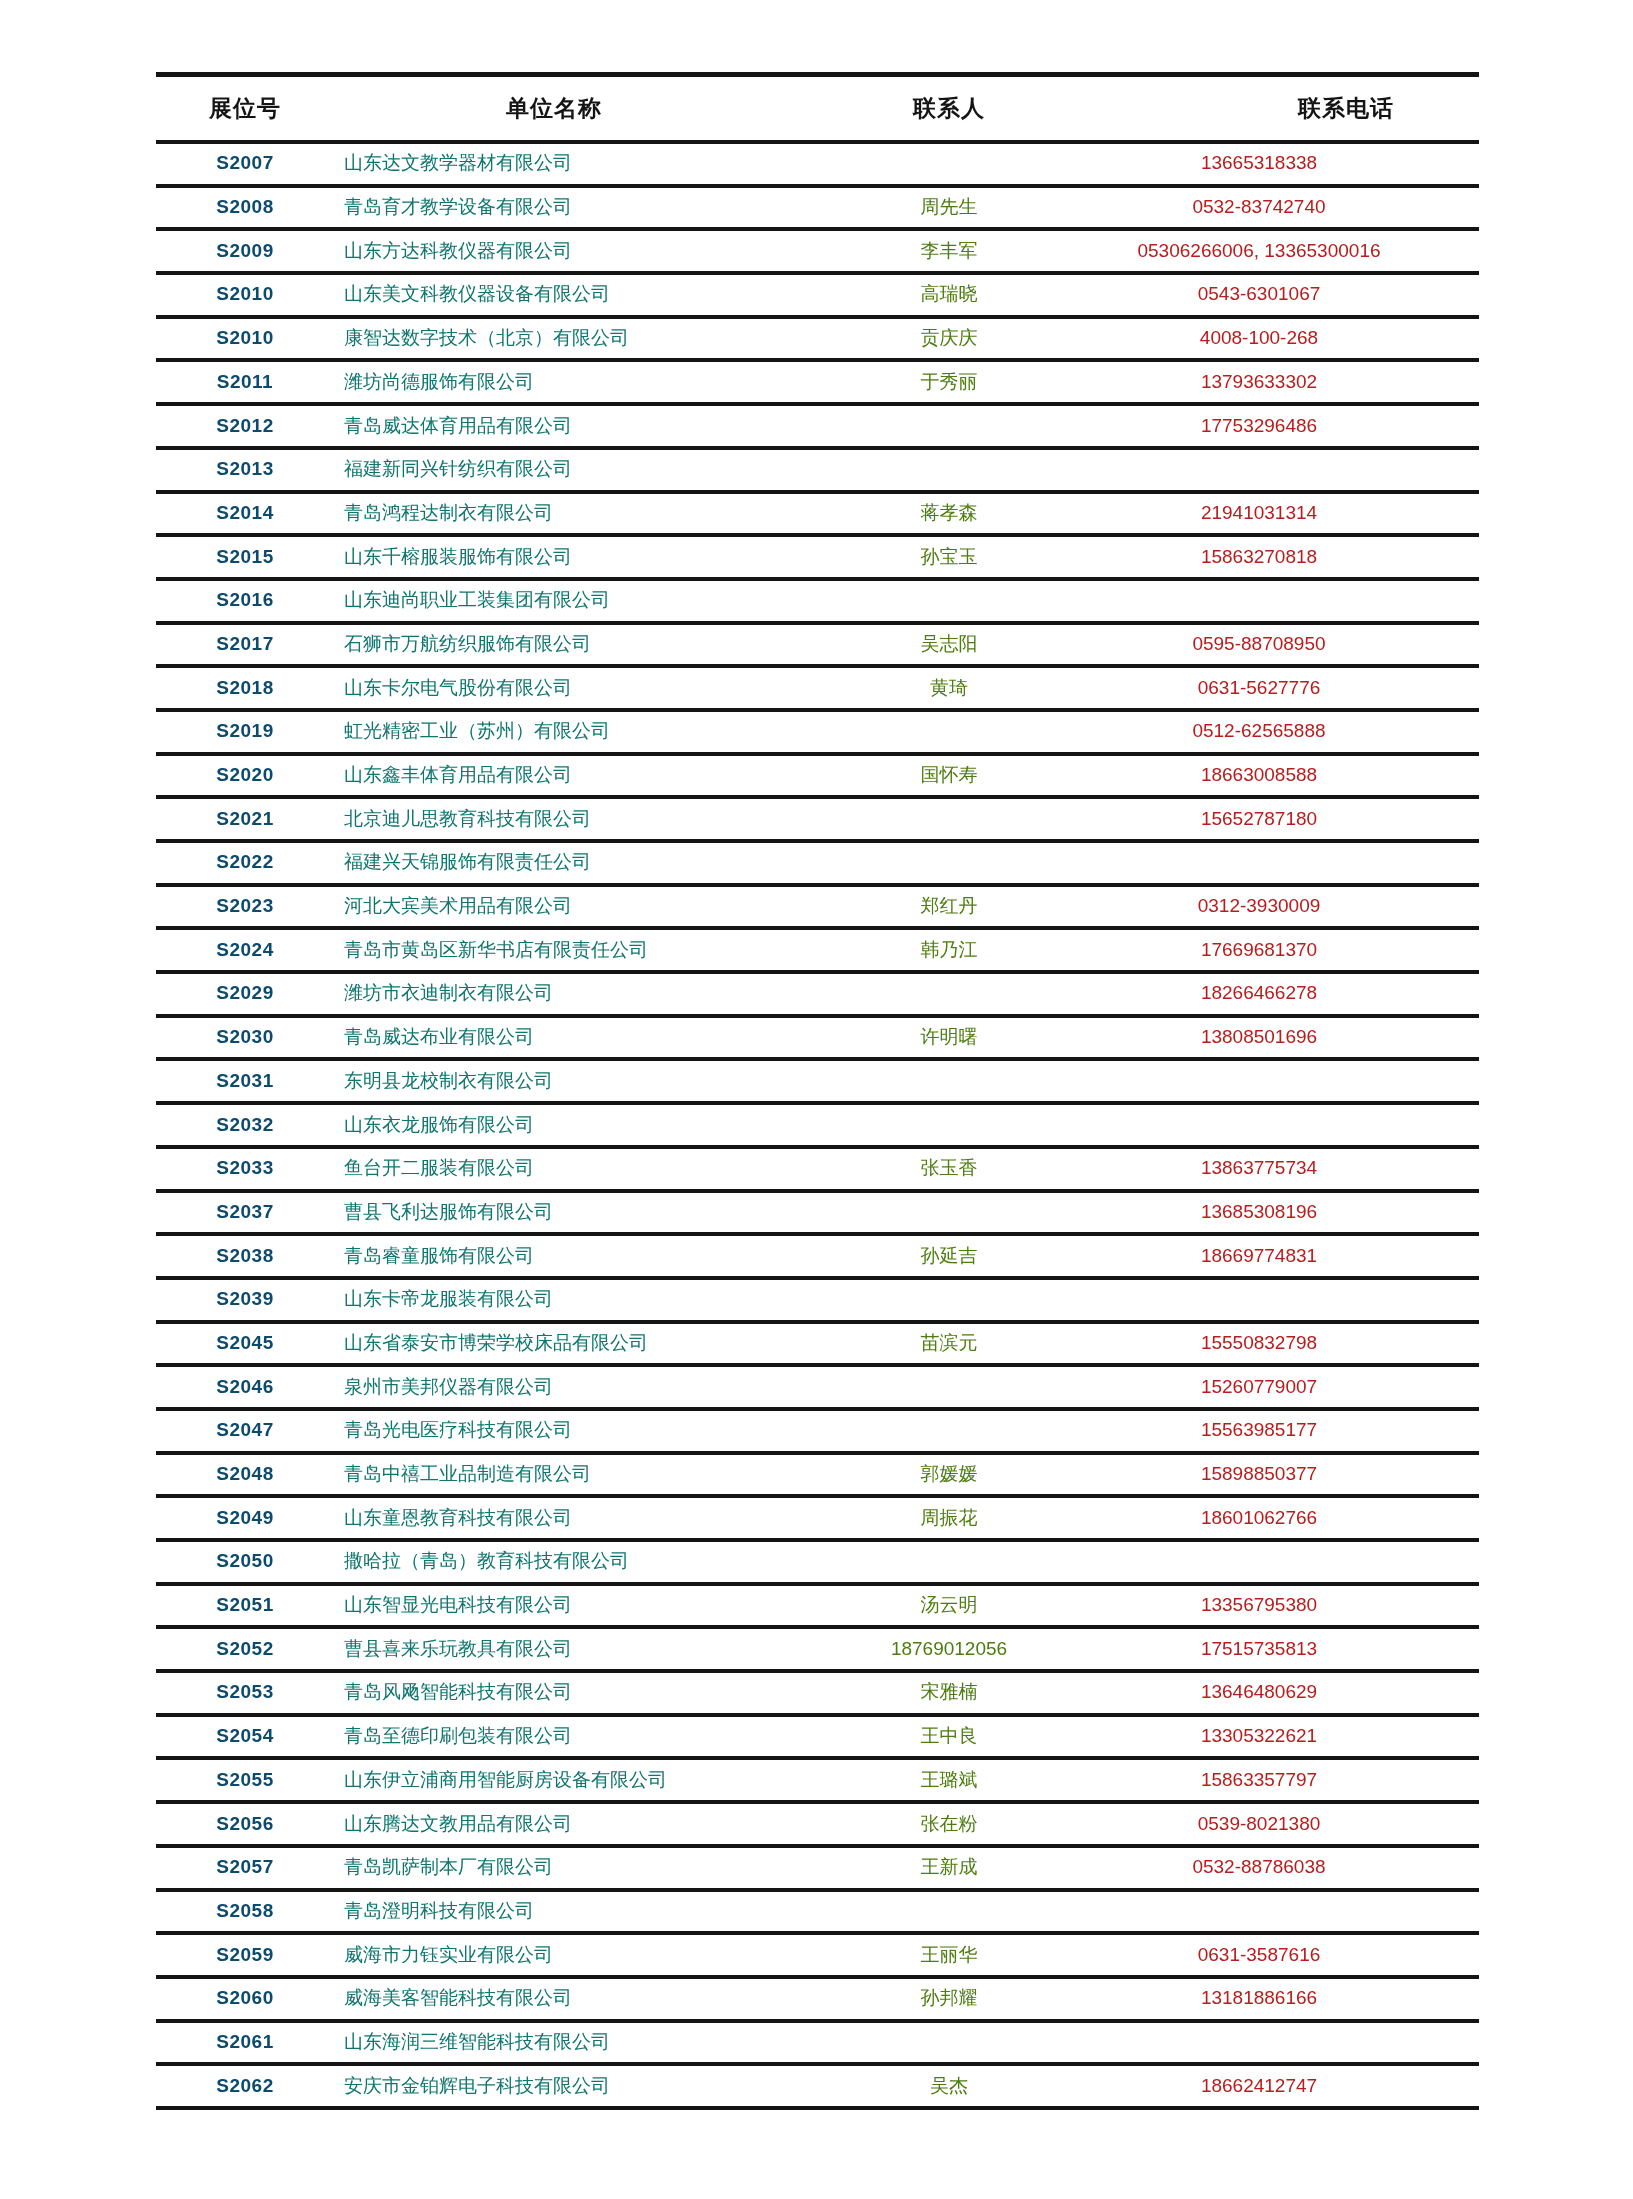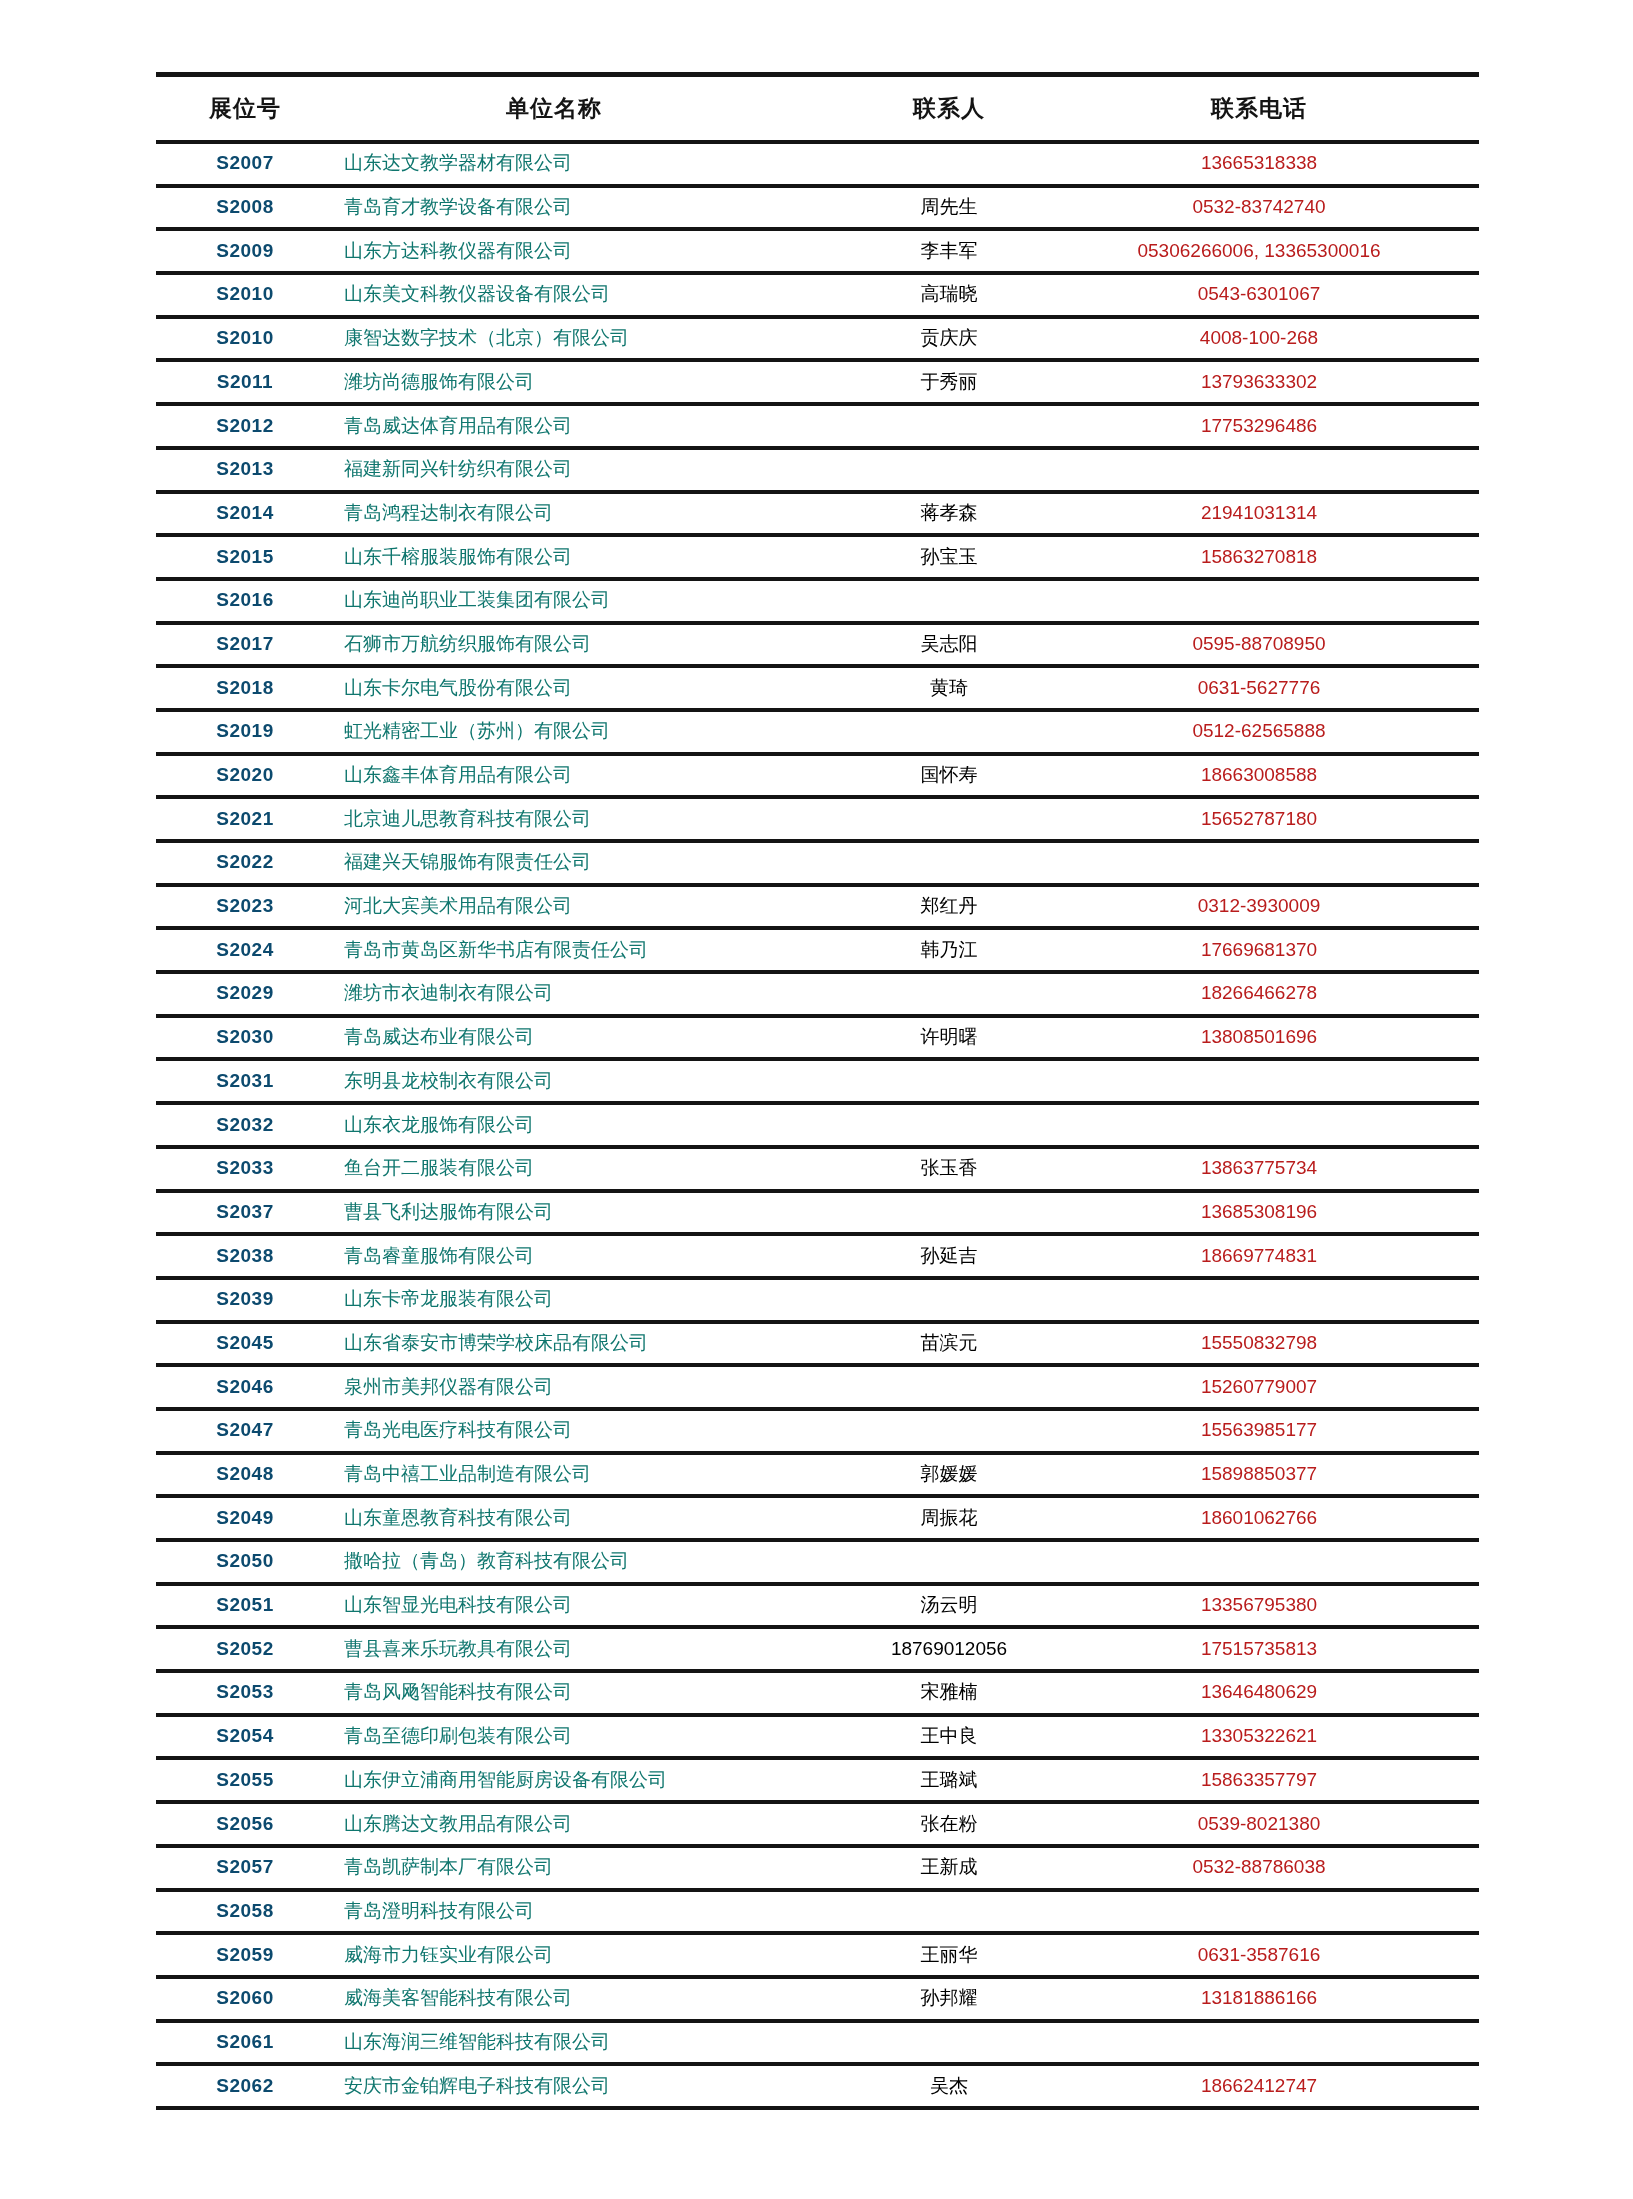--- a/index.html
+++ b/index.html
@@ -29,21 +29,21 @@
     border-top: 5px solid #141414;
     border-bottom: 4px solid #141414;
   }
   .thead .hcell {
     text-align: center;
     font-size: 23px;
     font-weight: bold;
     color: #141414;
     letter-spacing: 1px;
   }
-  .thead .hcell.phone { padding-right: 85px; }
+  .thead .hcell.phone { padding-right: 85px; text-align: right; }
   .row {
     display: grid;
     grid-template-columns: 178px 440px 350px 355px;
     align-items: center;
     height: 39.7px;
     border-bottom: 4px solid #141414;
   }
   .cell { font-size: 19px; line-height: 1.1; white-space: nowrap; }
   .cell.booth {
     text-align: center;
@@ -51,21 +51,21 @@
     color: #0c4a6e;
     letter-spacing: 0.5px;
   }
   .cell.company {
     text-align: left;
     padding-left: 10px;
     color: #0f766e;
   }
   .cell.contact {
     text-align: center;
-    color: #000000;
+    color: #4d7c0f;
   }
   .cell.phone {
     text-align: center;
     color: #b91c1c;
     padding-right: 85px;
   }
 </style>
 </head>
 <body>
 

